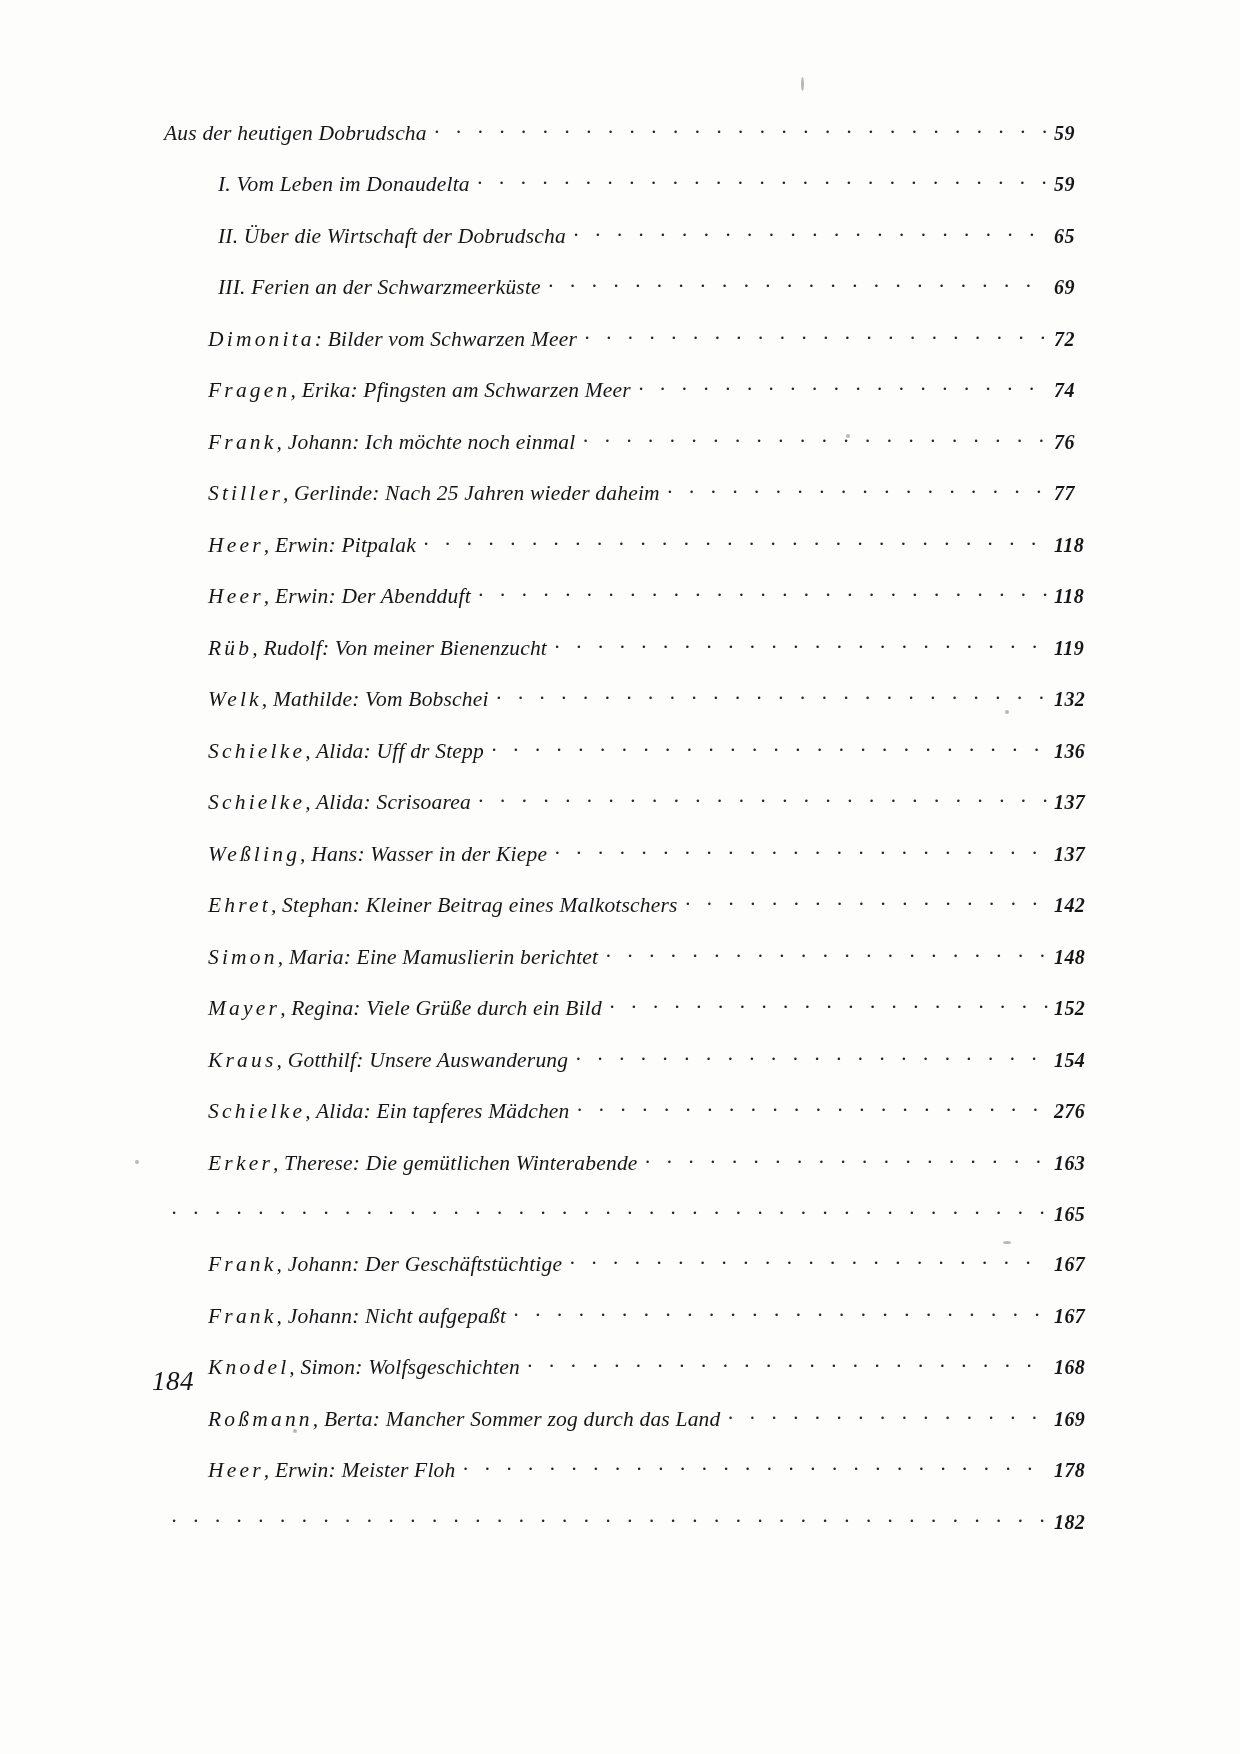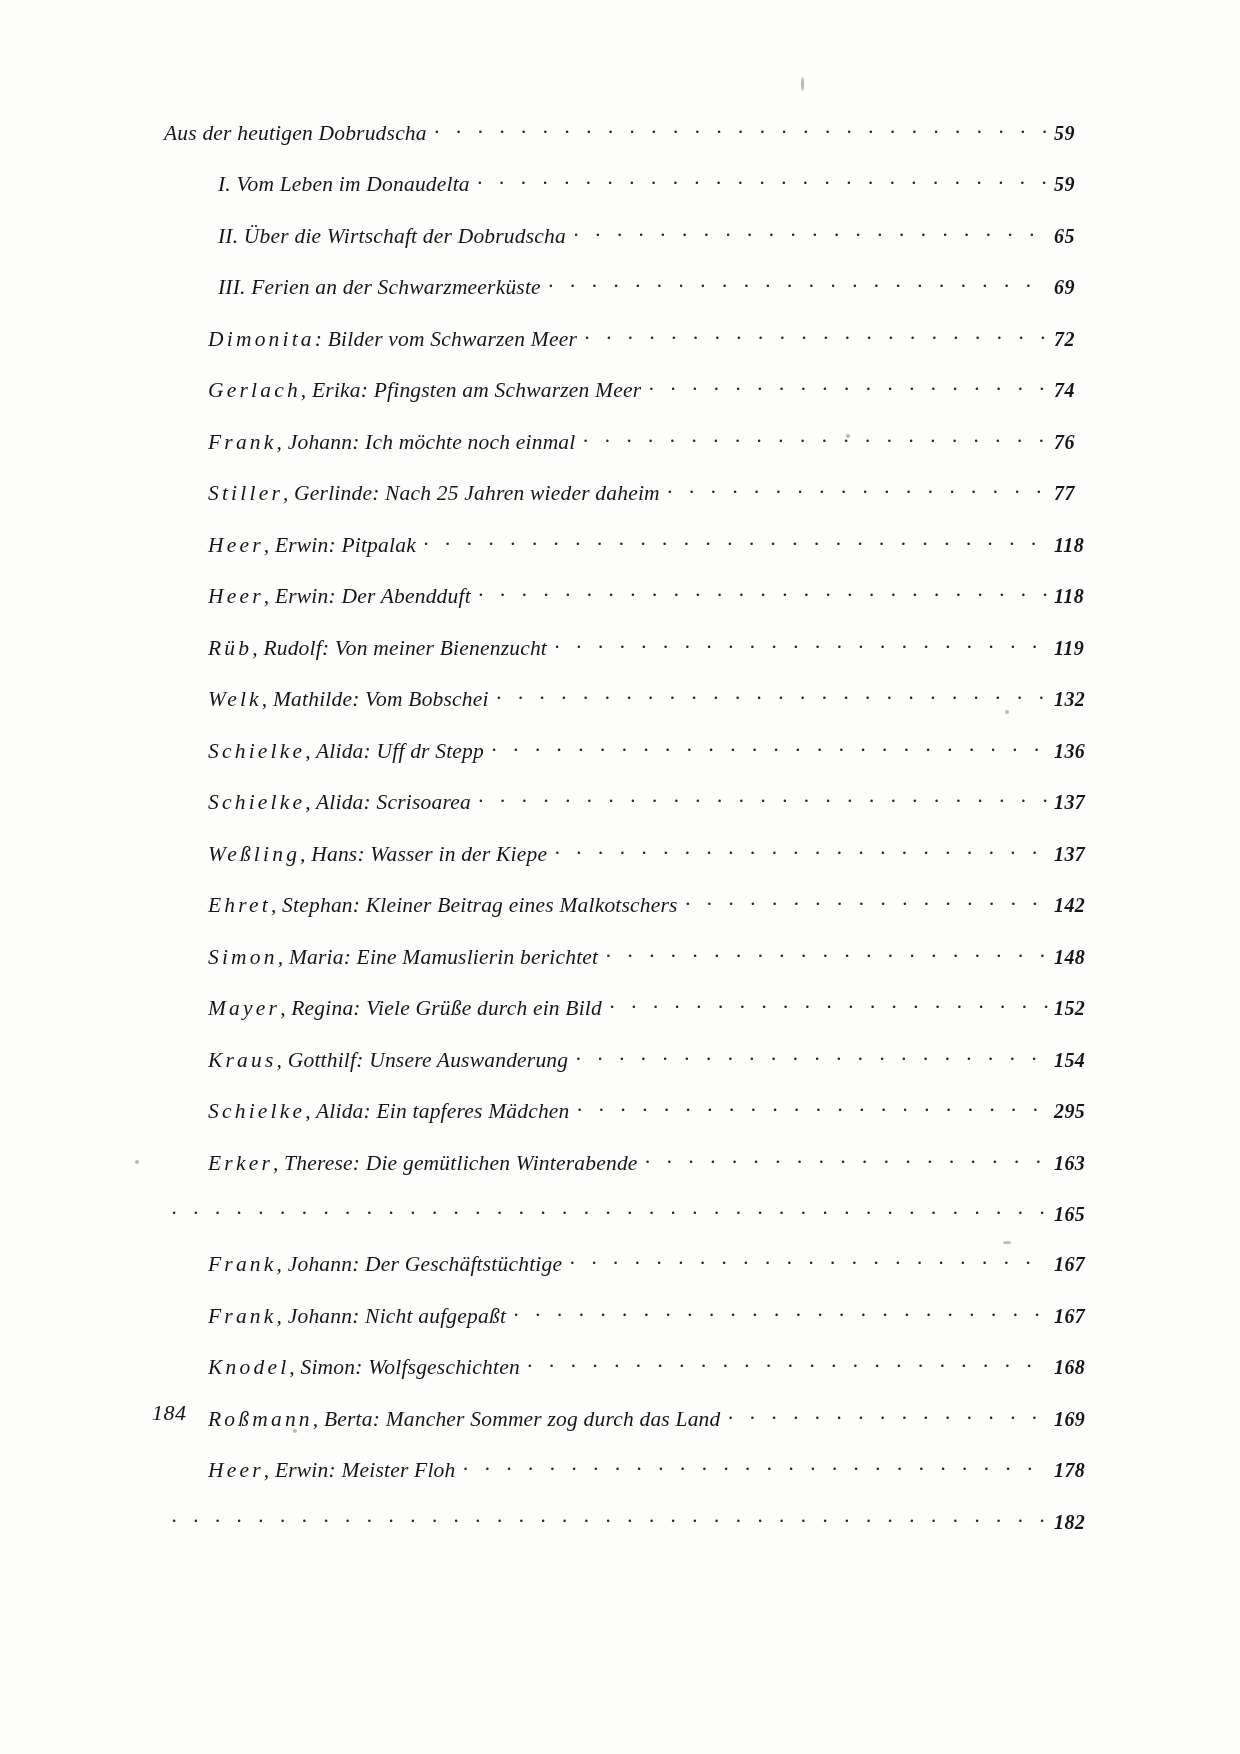--- a/index.html
+++ b/index.html
@@ -75,22 +75,22 @@
   .lvl1 { margin-left: 68px; }
 
   
   .sp {
     letter-spacing: 3.2px;
     margin-left: 44px;
   }
   .folio {
     position: absolute;
     left: 152px;
-    top: 1400px;
-    font-size: 22px;
+    top: 1366px;
+    font-size: 27px;
     letter-spacing: 0.5px;
     font-family: "Liberation Serif", serif;
   }
   .speck {
     position: absolute;
     background: #b9b9b4;
     border-radius: 50%;
   }
 </style>
 </head>
@@ -136,21 +136,21 @@
           <span class="pageno">69</span>
         </li>
         <li class="toc-row lvl0">
           <span class="label"><span class="sp">Dimonita</span>: Bilder vom Schwarzen Meer</span>
           <span class="leaders">
             <span>. . . . . . . . . . . . . . . . . . . . . . . . . . . . . . . . . . . . . . . . . . . . . . . . . . . . . . . . . .</span>
           </span>
           <span class="pageno">72</span>
         </li>
         <li class="toc-row lvl0">
-          <span class="label"><span class="sp">Gerlach</span>, Erika: Pfingsten am Schwarzen Meer</span>
+          <span class="label"><span class="sp">Fragen</span>, Erika: Pfingsten am Schwarzen Meer</span>
           <span class="leaders">
             <span>. . . . . . . . . . . . . . . . . . . . . . . . . . . . . . . . . . . . . . . . . . . . . . . . . . . . . . . . . .</span>
           </span>
           <span class="pageno">74</span>
         </li>
         <li class="toc-row lvl0">
           <span class="label"><span class="sp">Frank</span>, Johann: Ich möchte noch einmal</span>
           <span class="leaders">
             <span>. . . . . . . . . . . . . . . . . . . . . . . . . . . . . . . . . . . . . . . . . . . . . . . . . . . . . . . . . .</span>
           </span>
@@ -238,21 +238,21 @@
           <span class="leaders">
             <span>. . . . . . . . . . . . . . . . . . . . . . . . . . . . . . . . . . . . . . . . . . . . . . . . . . . . . . . . . .</span>
           </span>
           <span class="pageno">154</span>
         </li>
         <li class="toc-row lvl0">
           <span class="label"><span class="sp">Schielke</span>, Alida: Ein tapferes Mädchen</span>
           <span class="leaders">
             <span>. . . . . . . . . . . . . . . . . . . . . . . . . . . . . . . . . . . . . . . . . . . . . . . . . . . . . . . . . .</span>
           </span>
-          <span class="pageno">295</span>
+          <span class="pageno">276</span>
         </li>
         <li class="toc-row lvl0">
           <span class="label"><span class="sp">Erker</span>, Therese: Die gemütlichen Winterabende</span>
           <span class="leaders">
             <span>. . . . . . . . . . . . . . . . . . . . . . . . . . . . . . . . . . . . . . . . . . . . . . . . . . . . . . . . . .</span>
           </span>
           <span class="pageno">163</span>
         </li>
         <li class="toc-row lvl0">
           <span class="leaders">

